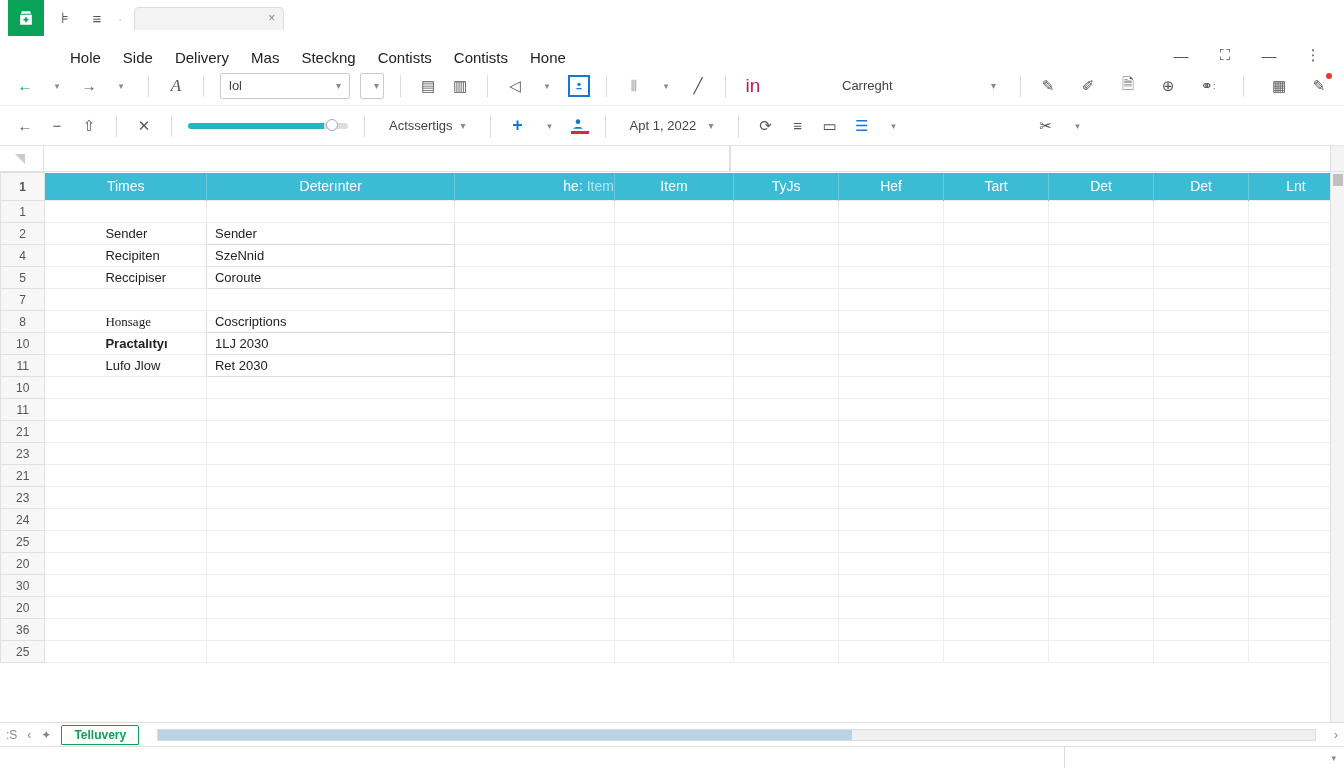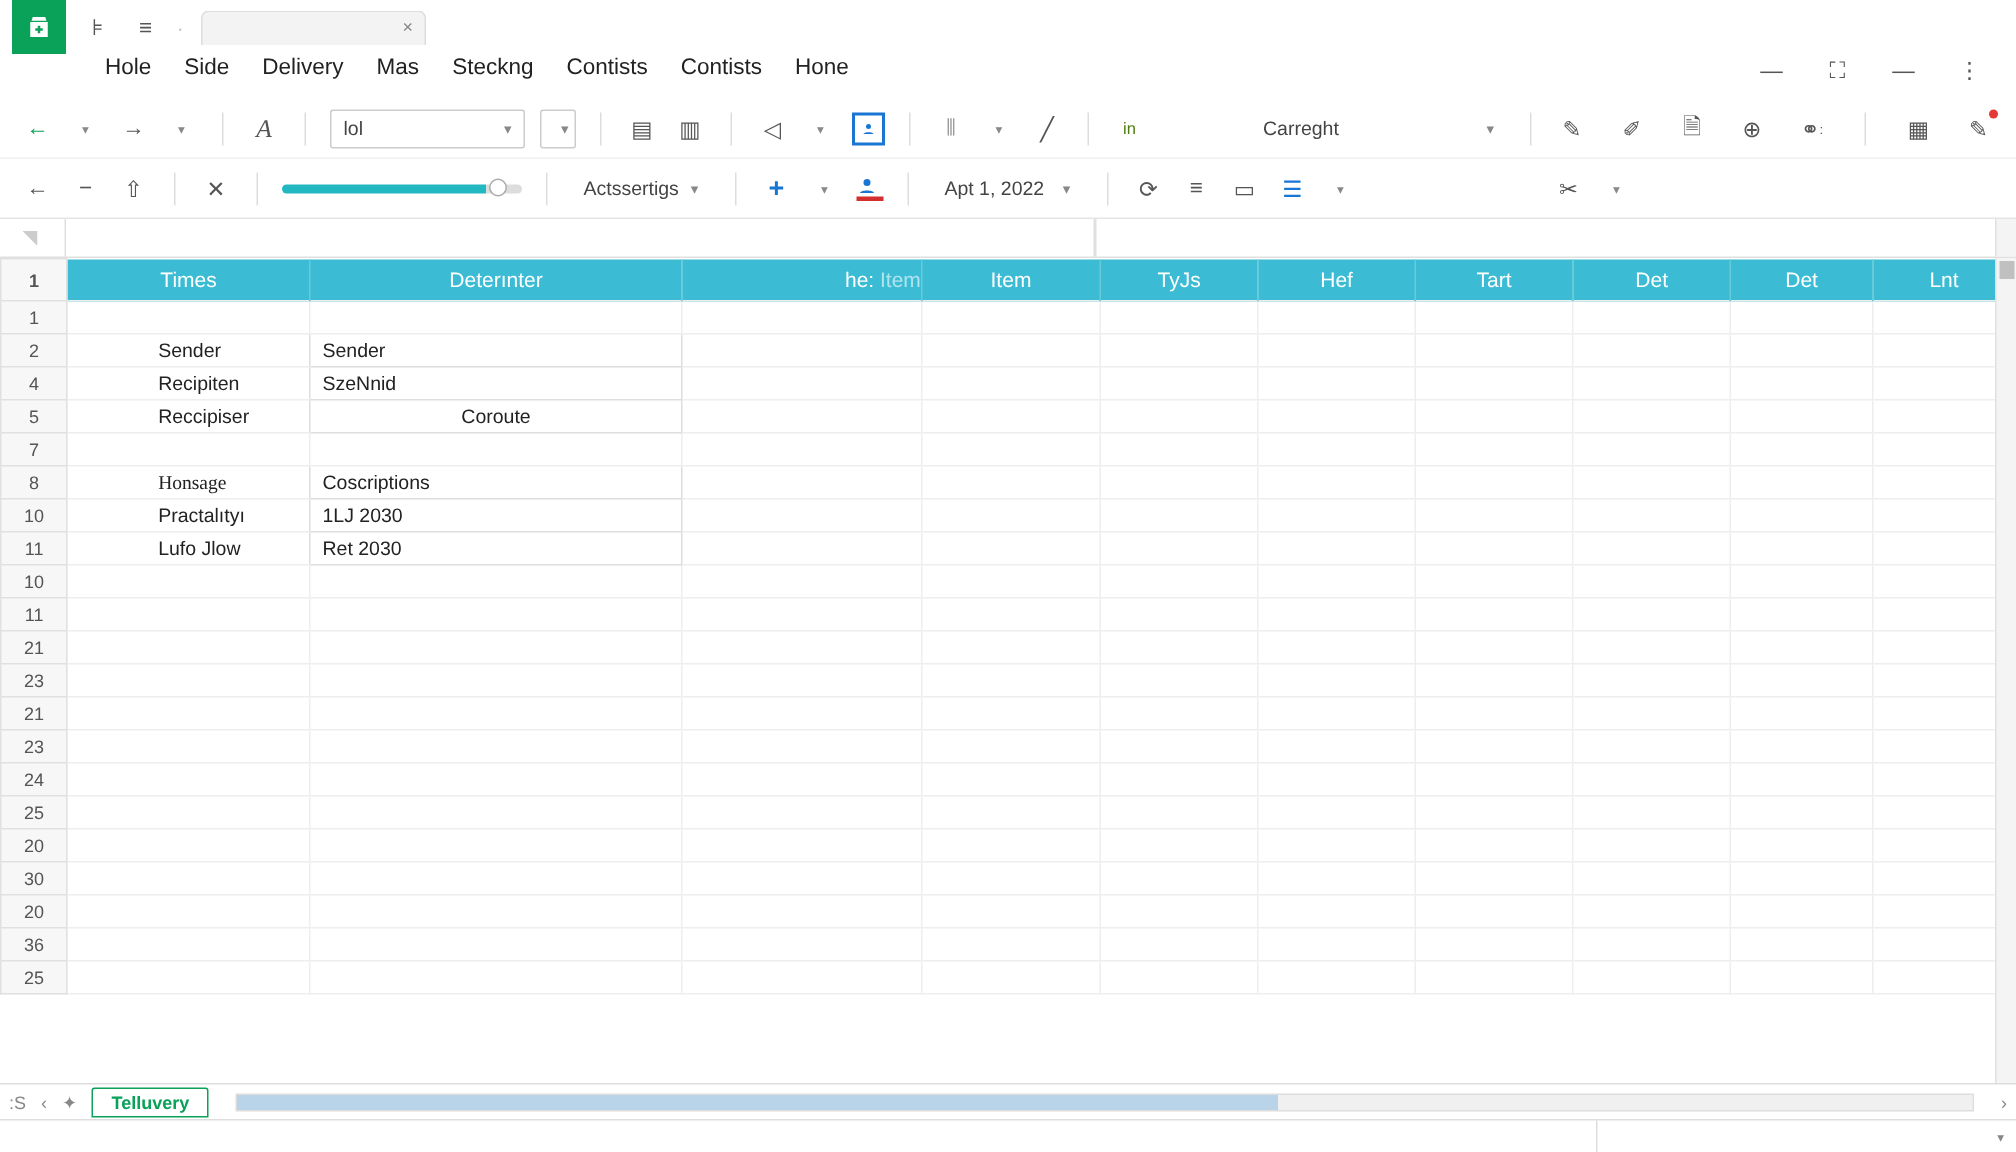--- a/index.html
+++ b/index.html
@@ -5,21 +5,21 @@
   * { box-sizing: border-box; margin: 0; padding: 0; }
   body { font-family: Arial, Helvetica, sans-serif; font-size: 13px; color: #333; width: 1344px; height: 768px; overflow: hidden; background: #fff; display: flex; flex-direction: column; }
   
   .titlebar { height: 36px; display: flex; align-items: center; padding: 0 8px; }
   .app-icon { width: 36px; height: 36px; background: #0aa158; display: flex; align-items: center; justify-content: center; color: #fff; font-size: 18px; }
   .title-icons { display: flex; gap: 10px; margin-left: 10px; align-items: center; color: #555; }
   .tab-strip { display:flex; align-items:center; margin-left:12px; }
   .tab { background:#f3f3f3; border:1px solid #ddd; border-bottom:none; padding:3px 24px 3px 12px; border-radius:5px 5px 0 0; font-size:12px; color:#666; position:relative; min-width:150px; height:23px; }
   .tab .close { position:absolute; right:8px; top:3px; color:#888; }
   
-  .menubar { height: 30px; display: flex; align-items: flex-start; padding: 0 20px 0 70px; gap: 22px; font-size: 15px; color: #222; }
+  .menubar { height: 30px; display: flex; align-items: flex-end; padding: 0 20px 0 70px; gap: 22px; font-size: 15px; color: #222; }
   .menubar .item { cursor:pointer; }
   .menubar .window-ctrl { margin-left:auto; display:flex; gap:22px; color:#555; font-size:16px;}
   
   .toolbar { height: 40px; display:flex; align-items:center; padding:0 14px; gap:10px; border-bottom:1px solid #f0f0f0; }
   .toolbar .sep { width:1px; height:22px; background:#ddd; margin:0 6px; }
   .tb-btn { width:22px; height:22px; display:flex; align-items:center; justify-content:center; color:#555; font-size:15px; }
   .tb-btn.blue { color:#1976d2; }
   .tb-btn.green { color:#0aa158; }
   .select-box { border:1px solid #ccc; height:26px; display:flex; align-items:center; padding:0 8px; gap:8px; min-width:120px; background:#fff; font-size:13px; color:#444; position:relative; border-radius:2px;}
   .select-box .caret { margin-left:auto; color:#888; font-size:10px; }
@@ -132,21 +132,21 @@
     <svg width="14" height="14" viewBox="0 0 24 24">
         <circle cx="12" cy="8" r="4" fill="#1976d2"></circle>
         <path d="M4 20c0-4 16-4 16 0" fill="#1976d2"></path>
       </svg>
   </span>
   <div class="sep"></div>
   <span class="tb-btn" style="color:#999">⫴</span>
   <span class="tb-btn" style="font-size:9px;color:#888">▾</span>
   <span class="tb-btn">╱</span>
   <div class="sep"></div>
-  <span class="tb-btn" style="font-size:11px;color:#4d7c0f">in</span>
+  <span class="tb-btn" style="font-size:19px;color:#be185d">in</span>
   <div style="flex:1"></div>
   <div class="select-box" style="min-width:170px;border:none">
     <span>Carreght</span>
     <span class="caret">▾</span>
   </div>
   <div class="sep"></div>
   <div class="right-icons">
     <span class="tb-btn">✎</span>
     <span class="tb-btn">✐</span>
     <span class="tb-btn">🗎</span>
@@ -279,21 +279,21 @@
             <td></td>
             <td></td>
             <td></td>
             <td></td>
             <td></td>
             <td></td>
           </tr>
           <tr>
             <td class="rowhead">5</td>
             <td style="padding-left: 60px; border-right: 1px solid rgb(221, 221, 221); margin-top: 16px;">Reccipiser</td>
-            <td style="border-right: 1px solid rgb(221, 221, 221); border-bottom: 1px solid rgb(221, 221, 221); text-align: center;">Coroute</td>
+            <td style="border-right: 1px solid rgb(221, 221, 221); border-bottom: 1px solid rgb(221, 221, 221);">Coroute</td>
             <td></td>
             <td></td>
             <td></td>
             <td></td>
             <td></td>
             <td></td>
             <td></td>
             <td></td>
           </tr>
           <tr>
@@ -317,21 +317,21 @@
             <td></td>
             <td></td>
             <td></td>
             <td></td>
             <td></td>
             <td></td>
             <td></td>
           </tr>
           <tr>
             <td class="rowhead">10</td>
-            <td style="padding-left: 60px; border-right: 1px solid rgb(221, 221, 221);">Practalıtyı</td>
+            <td style="padding-left: 60px; border-right: 1px solid rgb(221, 221, 221); font-weight: bold;">Practalıtyı</td>
             <td style="border-right: 1px solid rgb(221, 221, 221); border-bottom: 1px solid rgb(221, 221, 221);">1LJ 2030</td>
             <td></td>
             <td></td>
             <td></td>
             <td></td>
             <td></td>
             <td></td>
             <td></td>
             <td></td>
           </tr>

